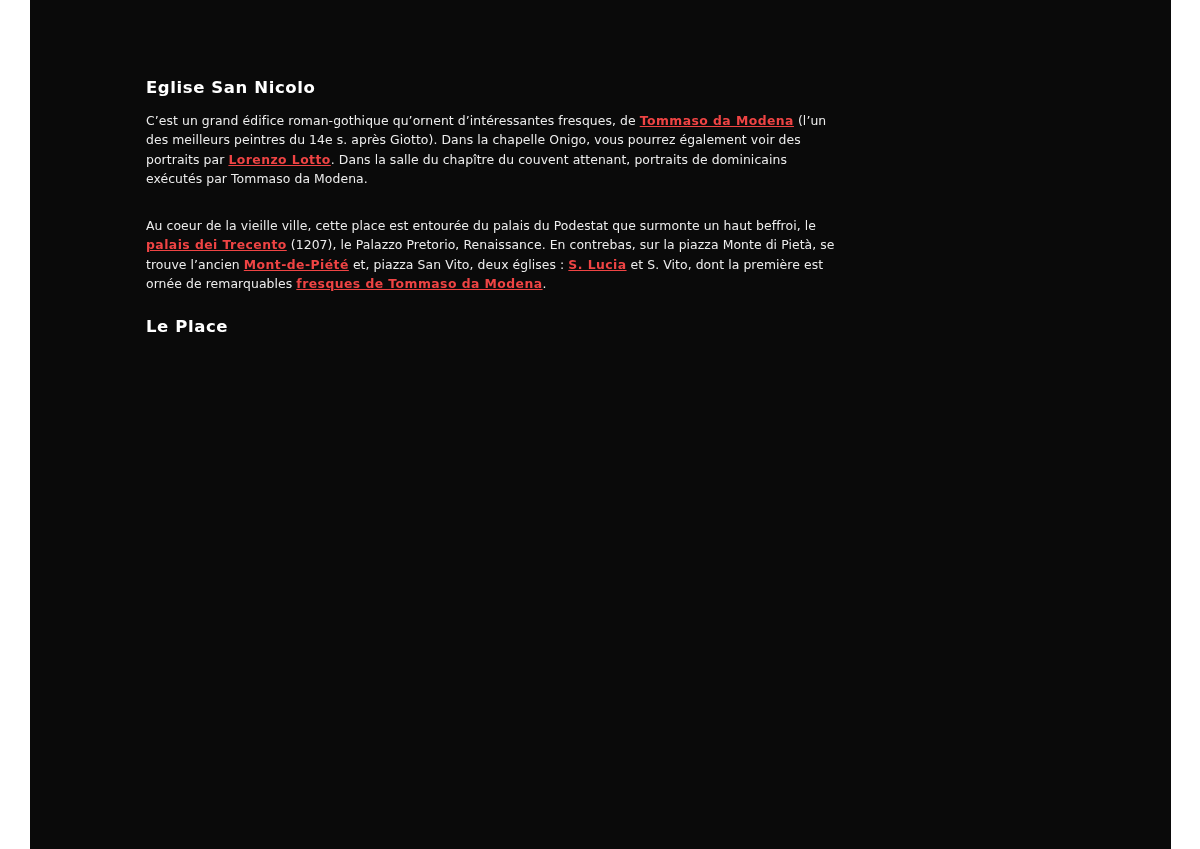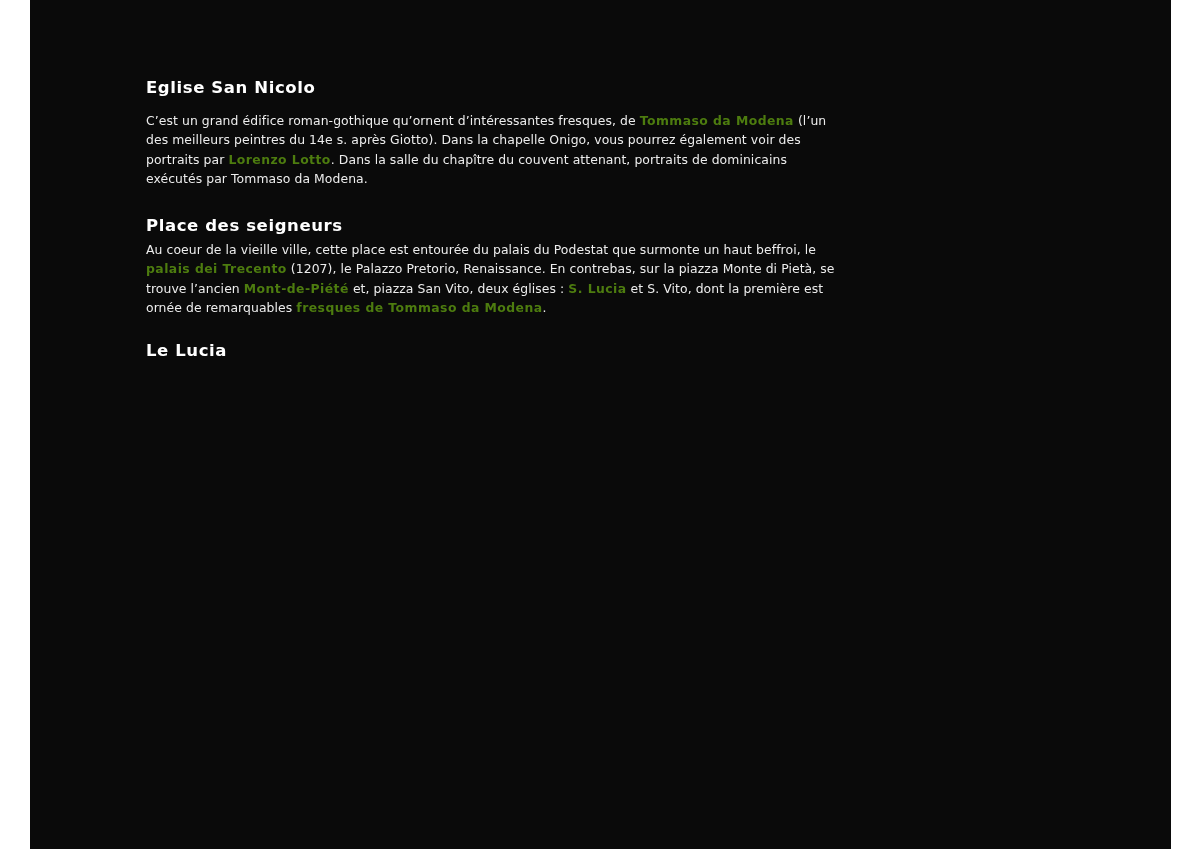--- a/index.html
+++ b/index.html
@@ -50,37 +50,37 @@
     font-size: 12.4px;
     line-height: 19.3px;
     margin: 0;
     color: #ededed;
     letter-spacing: 0.08px;
     text-align: left;
   }
   .b {
     font-weight: bold;
     letter-spacing: 0.45px;
-    color: #4d7c0f;
+    color: #ef4444;
+    text-decoration: underline;
   }
 </style>
 </head>
 <body>
 
 <div class="page">
   <div class="content">
 
     <div class="section first">
       <h2 class="heading">Eglise San Nicolo</h2>
       <p class="body"><span>C’est un grand édifice roman-gothique qu’ornent d’intéressantes fresques, de </span><span class="b">Tommaso da Modena</span><span> (l’un des meilleurs peintres du 14e s. après Giotto). Dans la chapelle Onigo, vous pourrez également voir des portraits par </span><span class="b">Lorenzo Lotto</span><span>. Dans la salle du chapître du couvent attenant, portraits de dominicains exécutés par Tommaso da Modena.</span></p>
     </div>
 
     <div class="section">
-      <h2 class="heading tight">Place des seigneurs</h2>
       <p class="body"><span>Au coeur de la vieille ville, cette place est entourée du palais du Podestat que surmonte un haut beffroi, le </span><span class="b">palais dei Trecento</span><span> (1207), le Palazzo Pretorio, Renaissance. En contrebas, sur la piazza Monte di Pietà, se trouve l’ancien </span><span class="b">Mont-de-Piété</span><span> et, piazza San Vito, deux églises : </span><span class="b">S. Lucia</span><span> et S. Vito, dont la première est ornée de remarquables </span><span class="b">fresques de Tommaso da Modena</span><span>.</span></p>
     </div>
 
     <div class="section">
-      <h2 class="heading tight">Le Lucia</h2>
+      <h2 class="heading tight">Le Place</h2>
     </div>
 
   </div>
 </div>
 
 </body></html>

